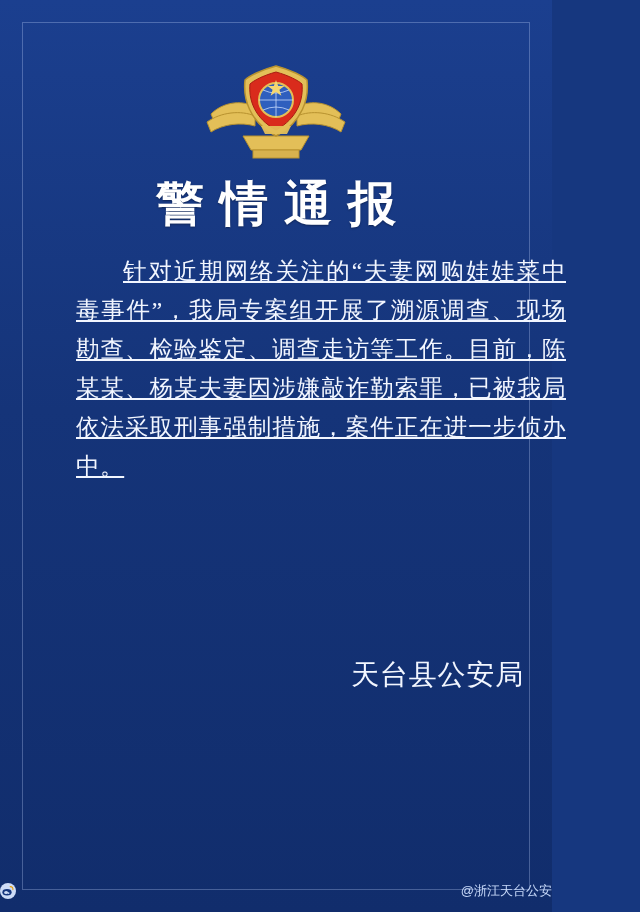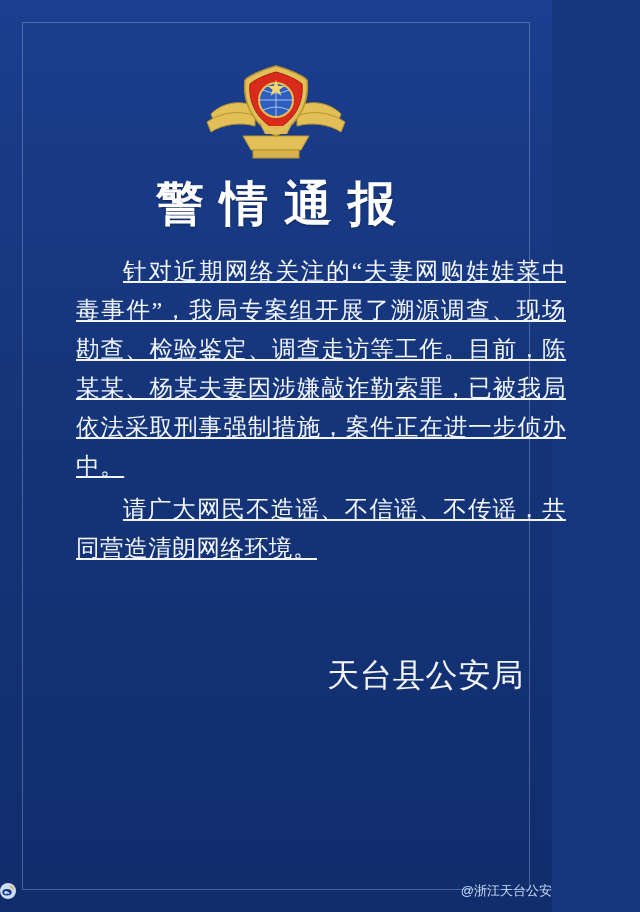--- a/index.html
+++ b/index.html
@@ -80,21 +80,21 @@
     text-indent: 2em;
     text-decoration: underline;
   }
   
   .signature {
     position: absolute;
     top: 655px;
     left: 76px;
     width: 490px;
     color: #f2f6ff;
-    font-size: 32px;
+    font-size: 28px;
     line-height: 40px;
     text-align: right;
     padding-right: 42px;
     box-sizing: border-box;
   }
   .signature div {
     letter-spacing: 0.8px;
   }
   
   .footer {
@@ -148,21 +148,20 @@
 
         <path d="M60 74 L90 74 L86 82 L64 82 Z" fill="#e3bf58" opacity="0.95"></path>
       </svg>
     </div>
   </div>
 
   <div class="title">警情通报</div>
 
   <div class="body-text">
     <p>针对近期网络关注的“夫妻网购娃娃菜中毒事件”，我局专案组开展了溯源调查、现场勘查、检验鉴定、调查走访等工作。目前，陈某某、杨某夫妻因涉嫌敲诈勒索罪，已被我局依法采取刑事强制措施，案件正在进一步侦办中。</p>
-    <p>请广大网民不造谣、不信谣、不传谣，共同营造清朗网络环境。</p>
   </div>
 
   <div class="signature">
     <div>天台县公安局</div>
   </div>
 
   <div class="footer">
     <span class="weibo-icon">
       <svg viewBox="0 0 16 16" width="16" height="16" xmlns="http://www.w3.org/2000/svg">
         <circle cx="8" cy="8" r="8" fill="#d9e6ff"></circle>

